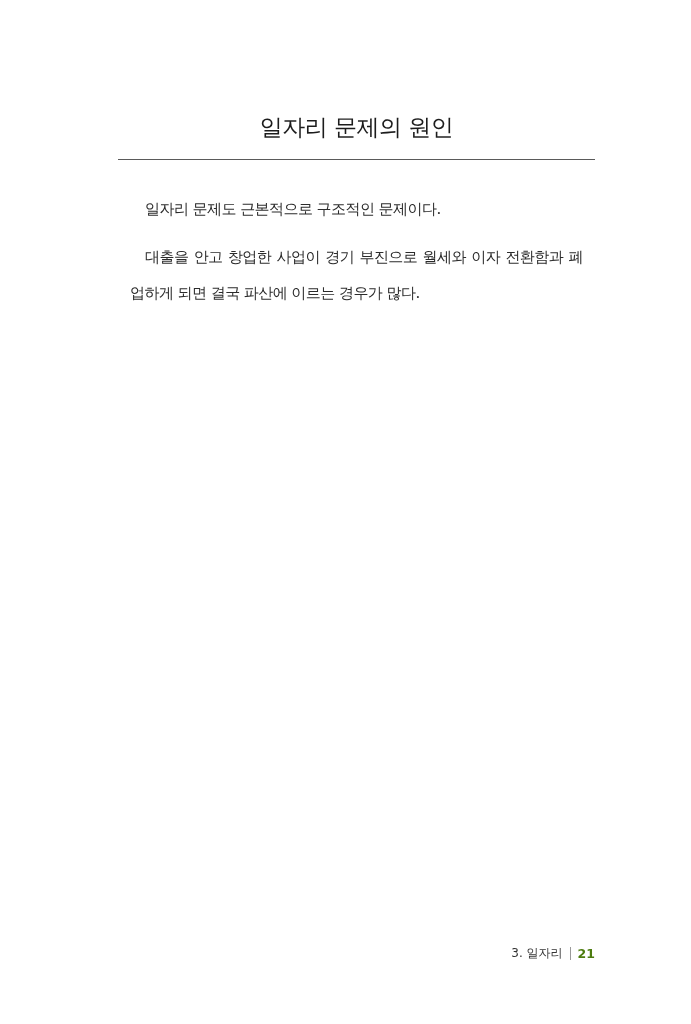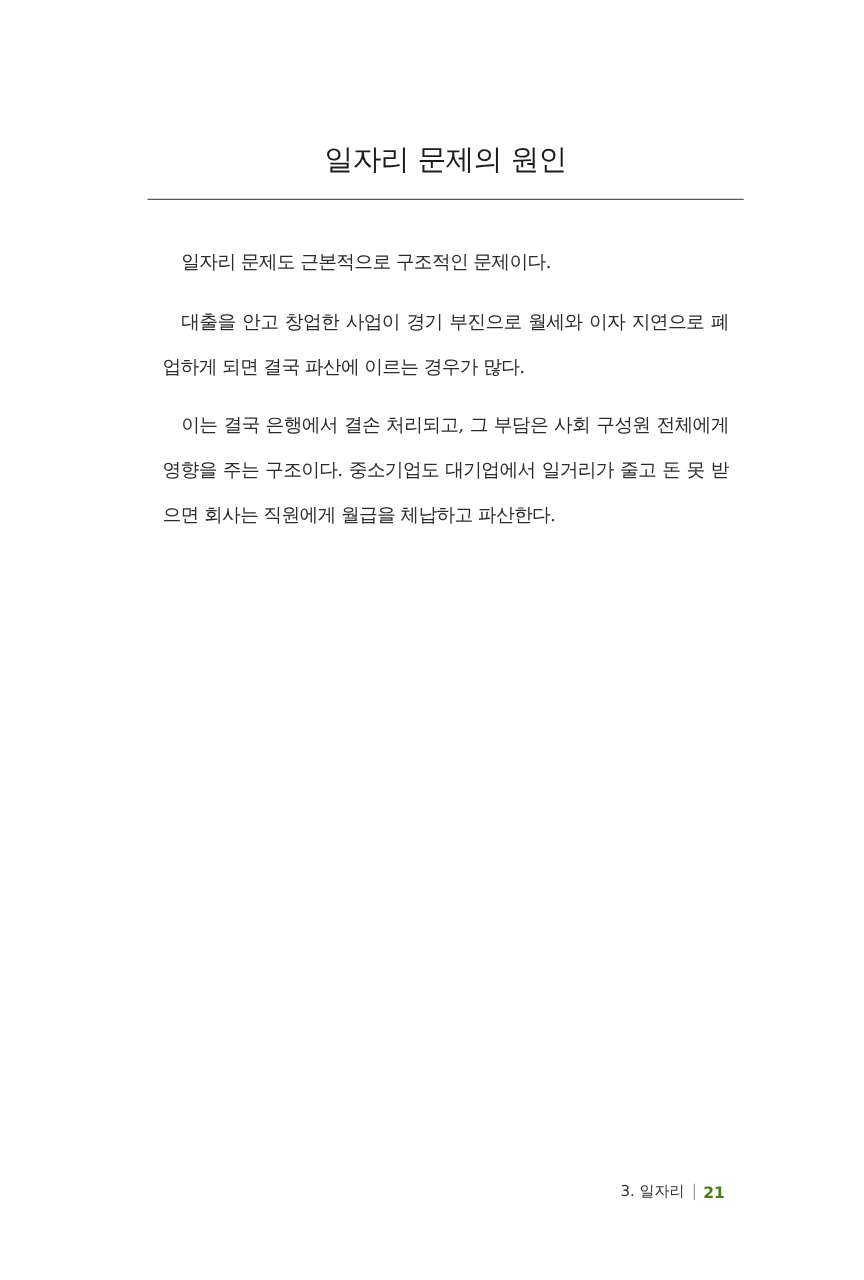--- a/index.html
+++ b/index.html
@@ -53,21 +53,21 @@
       word-spacing: 0px;
     }
     .para {
       margin: 12px;
       text-indent: 15px;
       text-align: justify;
       text-align-last: left;
     }
     .footer {
       position: absolute;
-      right: 111px;
+      right: 96px;
       top: 945px;
       font-family: "DejaVu Sans", "Liberation Sans", sans-serif;
       font-size: 12px;
       color: #333;
       display: flex;
       align-items: center;
       gap: 7px;
     }
     .footer .sep {
       width: 1px;
@@ -85,22 +85,21 @@
 <body>
 
 <div class="page">
 
   <h1 class="chapter-title">일자리 문제의 원인</h1>
 
   <div class="title-rule"></div>
 
   <div class="body-text">
     <p class="para">일자리 문제도 근본적으로 구조적인 문제이다.</p>
-    <p class="para">대출을 안고 창업한 사업이 경기 부진으로 월세와 이자 지연으로 폐업하게 되면 결국 파산에 이르는 경우가 많다.</p>
-    <p class="para">이는 결국 은행에서 결손 처리되고, 그 부담은 사회 구성원 전체에게 영향을 주는 구조이다. 중소기업도 대기업에서 일거리가 줄고 돈 못 받으면 회사는 직원에게 월급을 체납하고 파산한다.</p>
+    <p class="para">대출을 안고 창업한 사업이 경기 부진으로 월세와 이자 전환함과 폐업하게 되면 결국 파산에 이르는 경우가 많다.</p>
   </div>
 
   <div class="footer">
     <span>3. 일자리</span>
     <span class="sep"></span>
     <span class="page-num">21</span>
   </div>
 
 </div>
 

